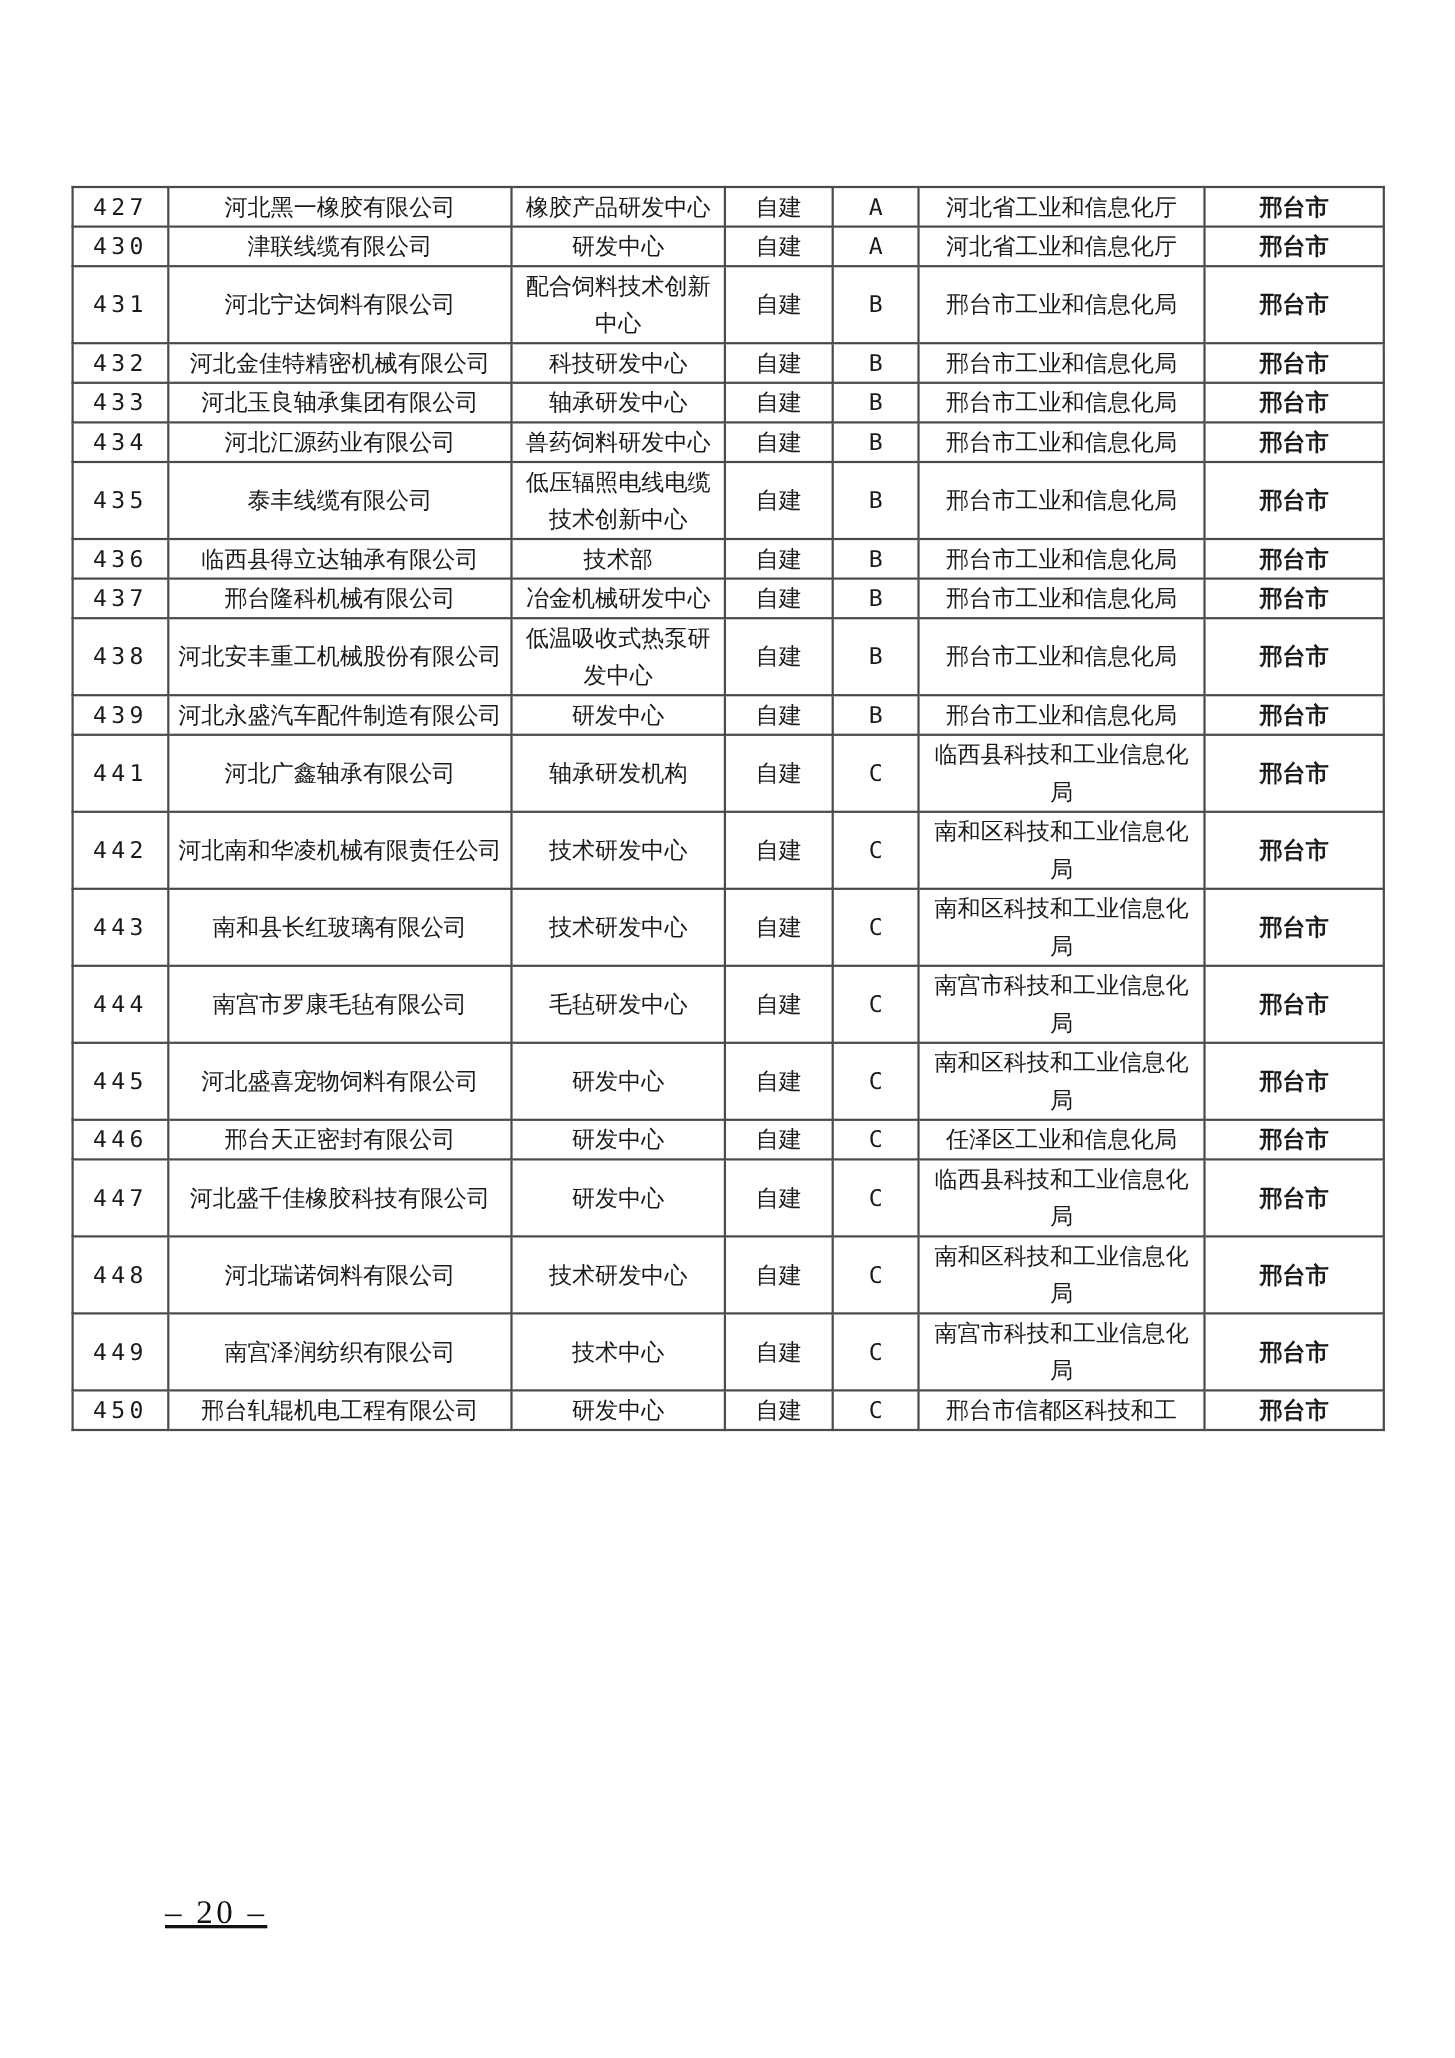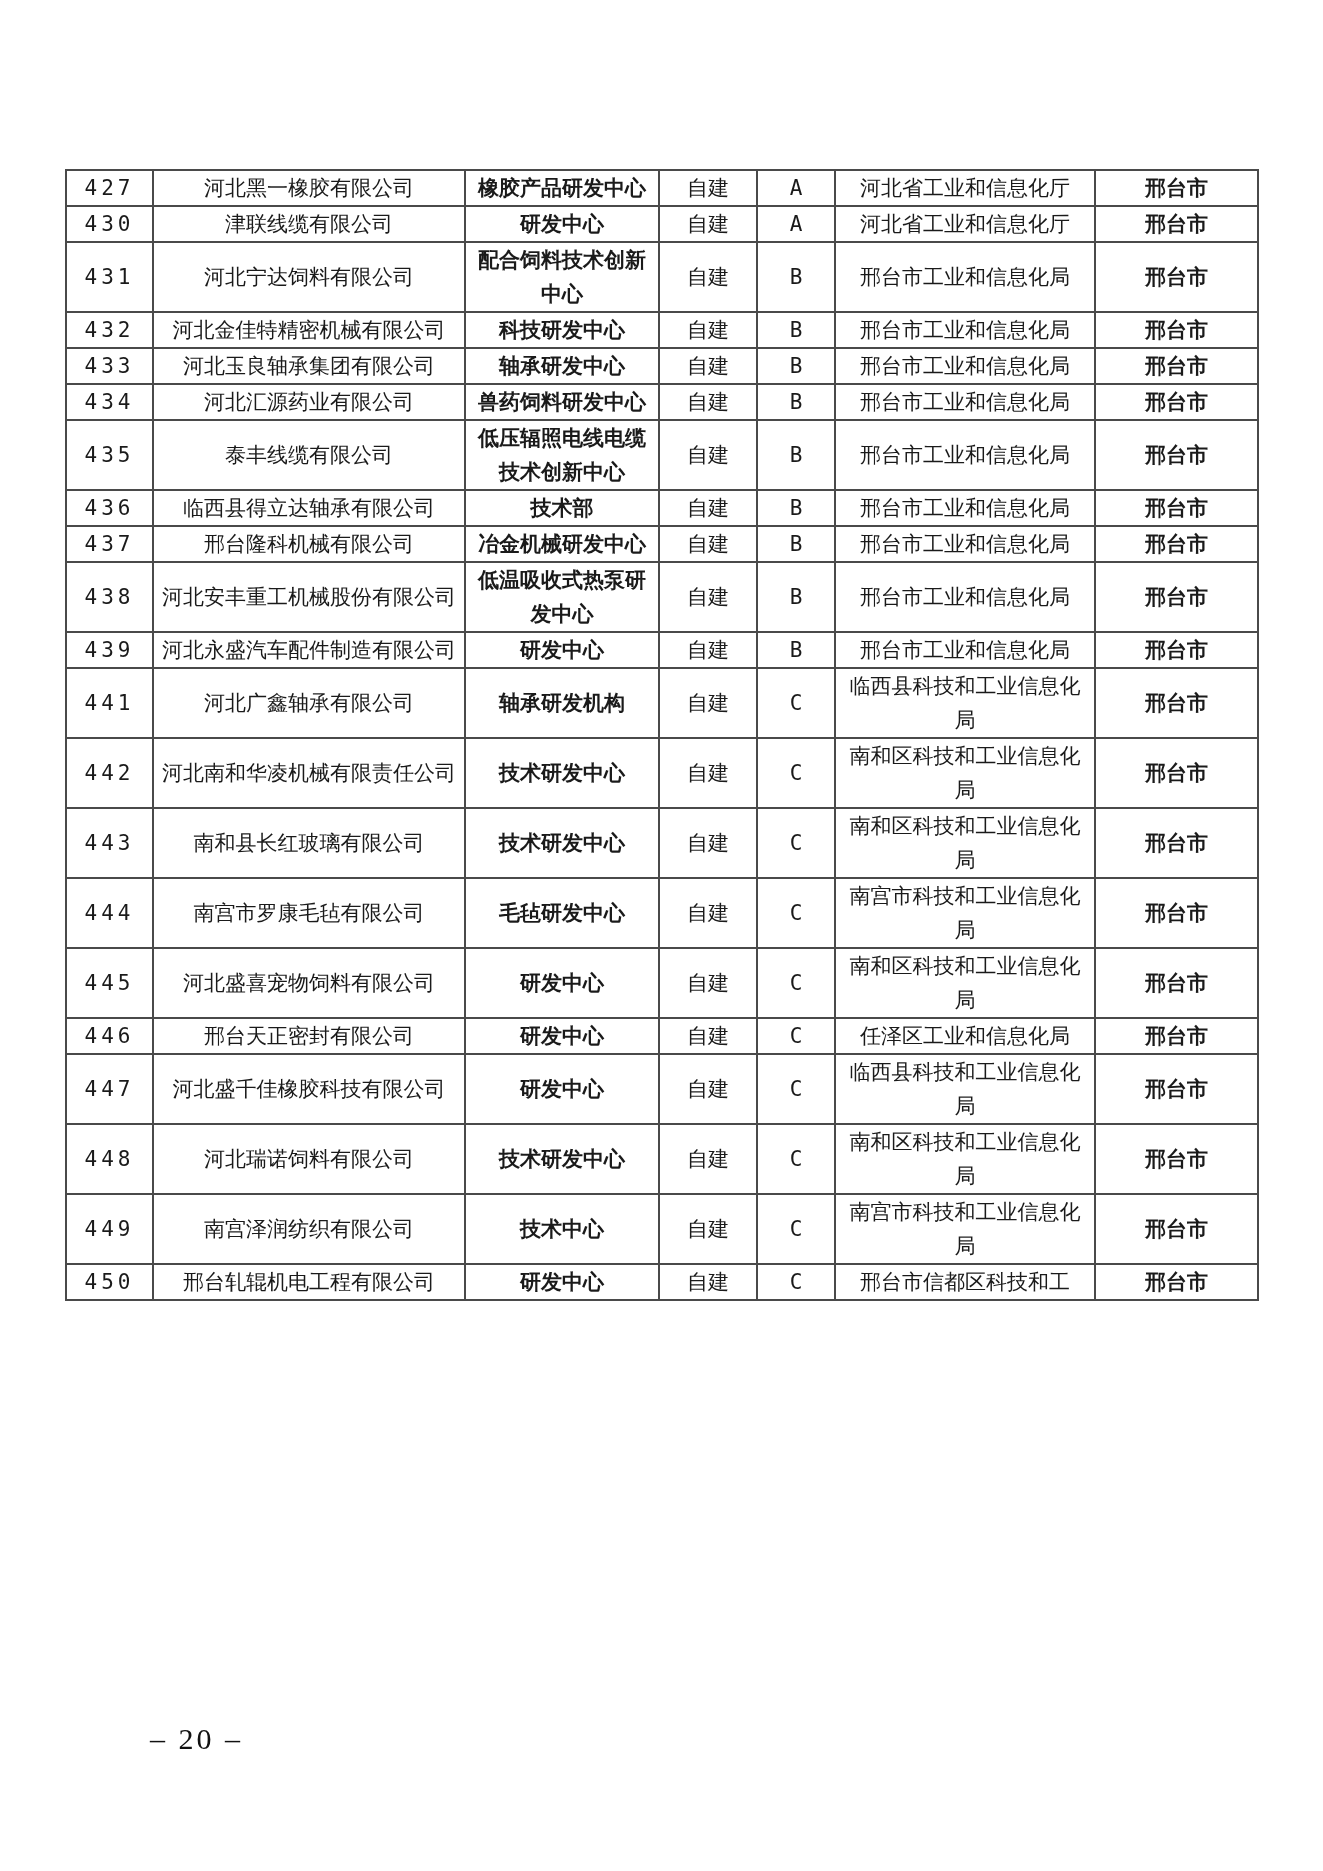--- a/index.html
+++ b/index.html
@@ -36,36 +36,37 @@
     padding: 0 4px;
     word-break: break-all;
   }
   td.c-num {
     font-size: 20px;
     letter-spacing: 4px;
     font-family: "DejaVu Sans Mono", "Liberation Mono", monospace;
     font-size: 19px;
   }
   td.c-company { padding: 0 27px; }
-  td.c-center  { padding: 0 21px; font-weight: bold; }
+  td.c-center  { padding: 0 21px; }
   td.c-build   { padding: 0 4px; }
   td.c-grade   {
     font-family: "DejaVu Sans Mono", "Liberation Mono", monospace;
     font-size: 19px;
   }
   td.c-dept    { padding: 0 23px; margin-top: 23px; }
   td.c-city    { padding: 0 4px; font-weight: bold; }
   .footer {
     position: absolute;
     left: 150px;
     top: 1722px;
     font-size: 30px;
     letter-spacing: 3px;
     color: #111111;
     white-space: pre;
+    text-decoration: underline;
   }
 </style>
 </head>
 <body>
 
 <div class="page">
 
   <table class="roster">
     <colgroup>
       <col style="width:87px">

